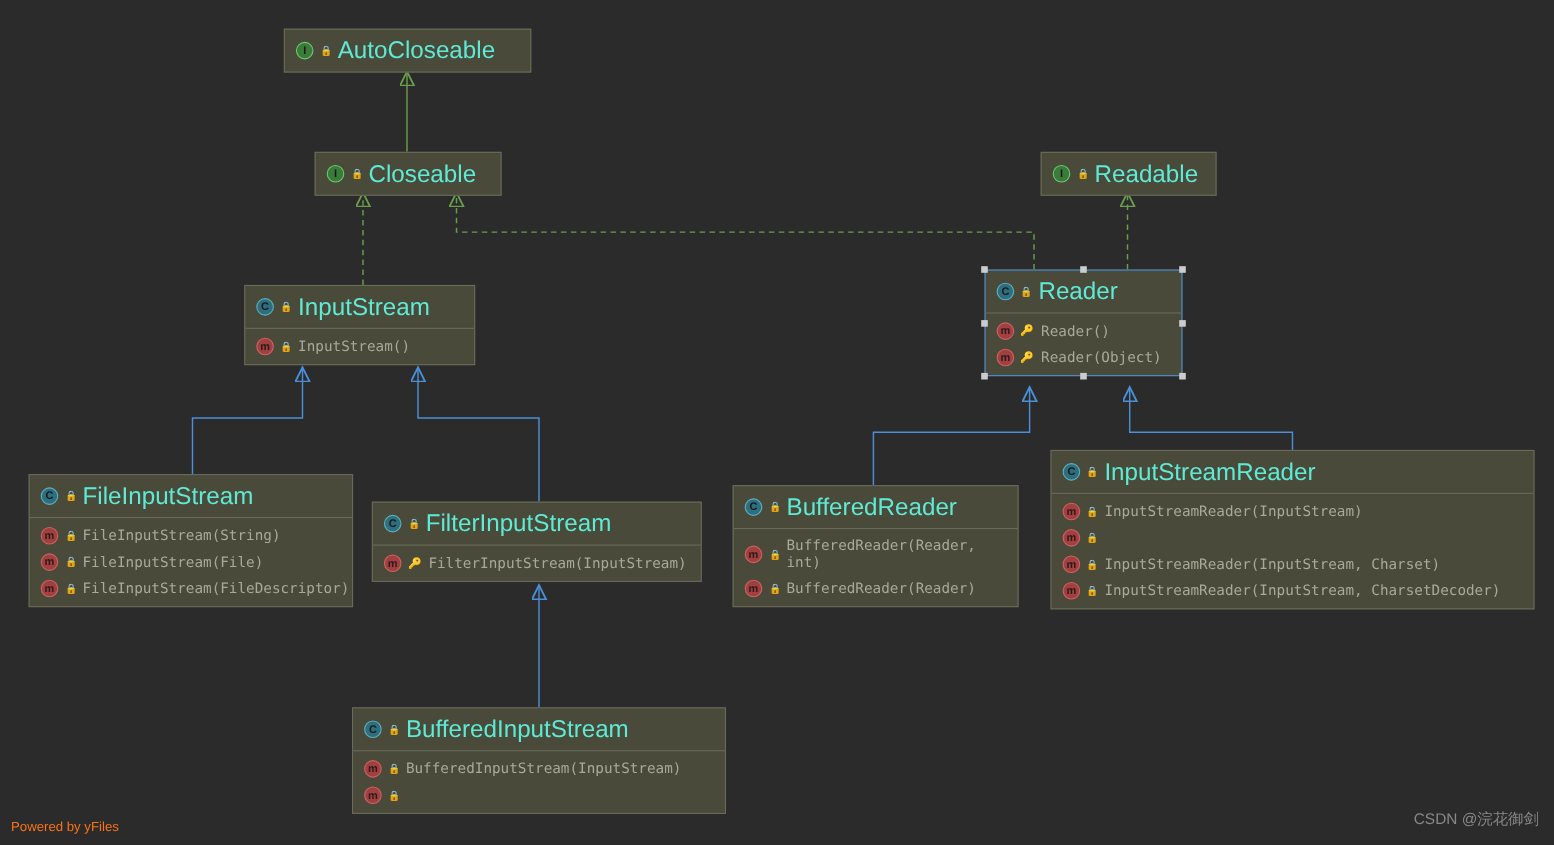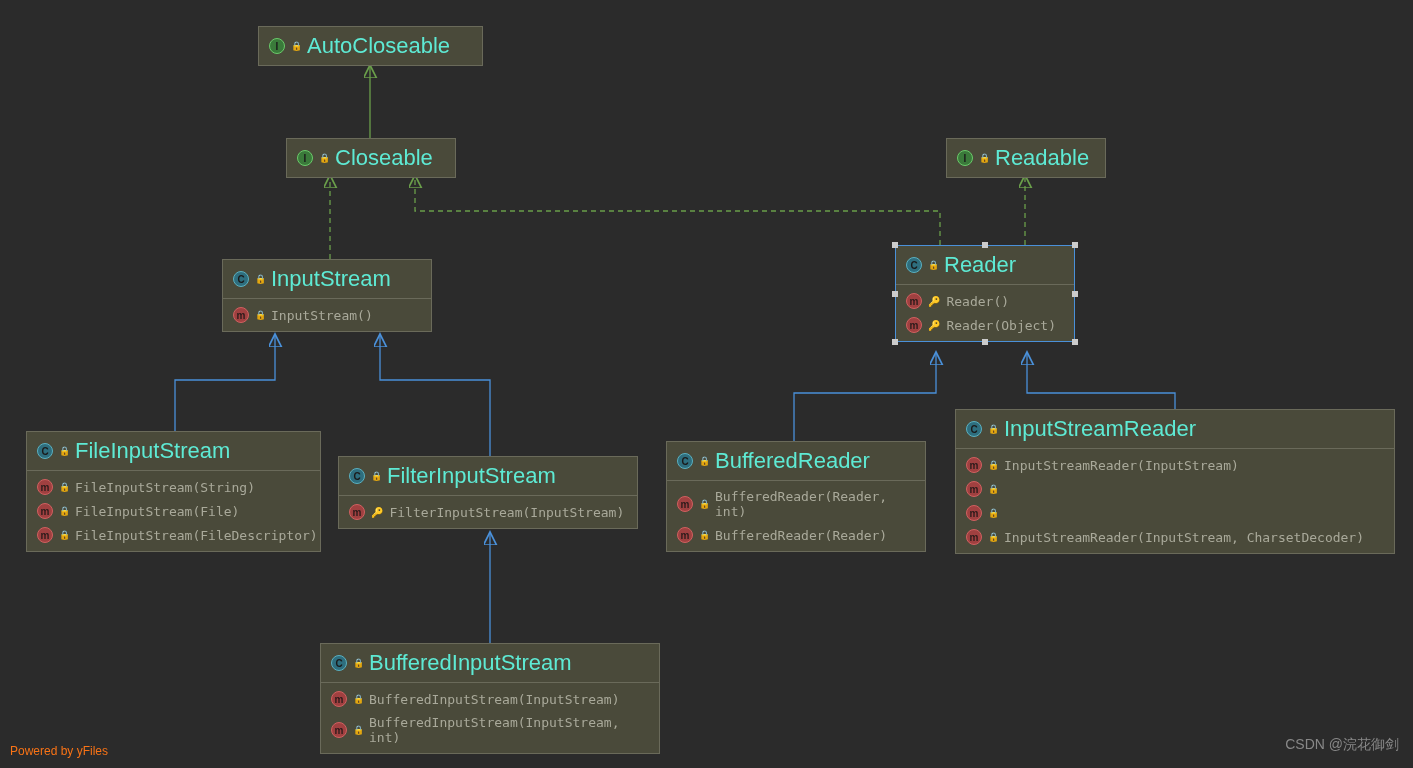--- a/index.html
+++ b/index.html
@@ -241,20 +241,21 @@
         <span class="icon-lock">🔒</span>
         <span>InputStreamReader(InputStream)</span>
       </div>
     <div class="member">
         <span class="icon icon-m">m</span>
         <span class="icon-lock">🔒</span>
       </div>
     <div class="member">
         <span class="icon icon-m">m</span>
         <span class="icon-lock">🔒</span>
+        <span>InputStreamReader(InputStream, Charset)</span>
       </div>
     <div class="member">
         <span class="icon icon-m">m</span>
         <span class="icon-lock">🔒</span>
         <span>InputStreamReader(InputStream, CharsetDecoder)</span>
       </div>
   </div>
 </div>
 
 <div class="node" style="left:320px; top:643px; width:340px;">
@@ -265,19 +266,18 @@
   </div>
   <div class="members">
     <div class="member">
         <span class="icon icon-m">m</span>
         <span class="icon-lock">🔒</span>
         <span>BufferedInputStream(InputStream)</span>
       </div>
     <div class="member">
         <span class="icon icon-m">m</span>
         <span class="icon-lock">🔒</span>
-        <span>BufferedInputStream(InputStream, int)</span>
       </div>
   </div>
 </div>
 
 <div class="watermark-left">Powered by yFiles</div>
 <div class="watermark-right">CSDN @浣花御剑</div>
 
 </body></html>

